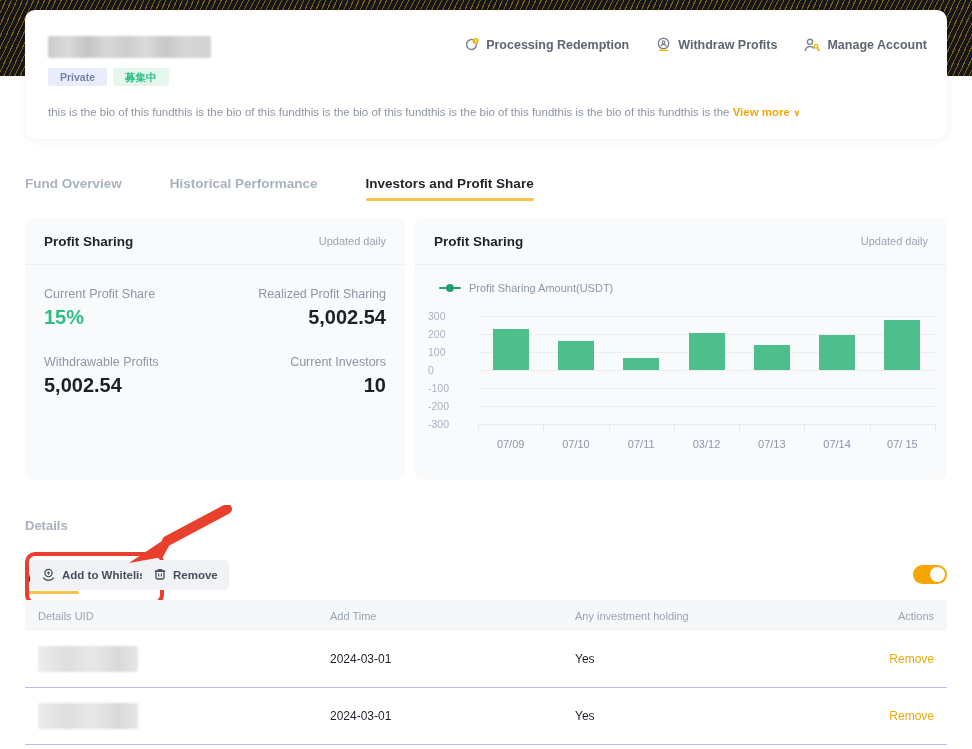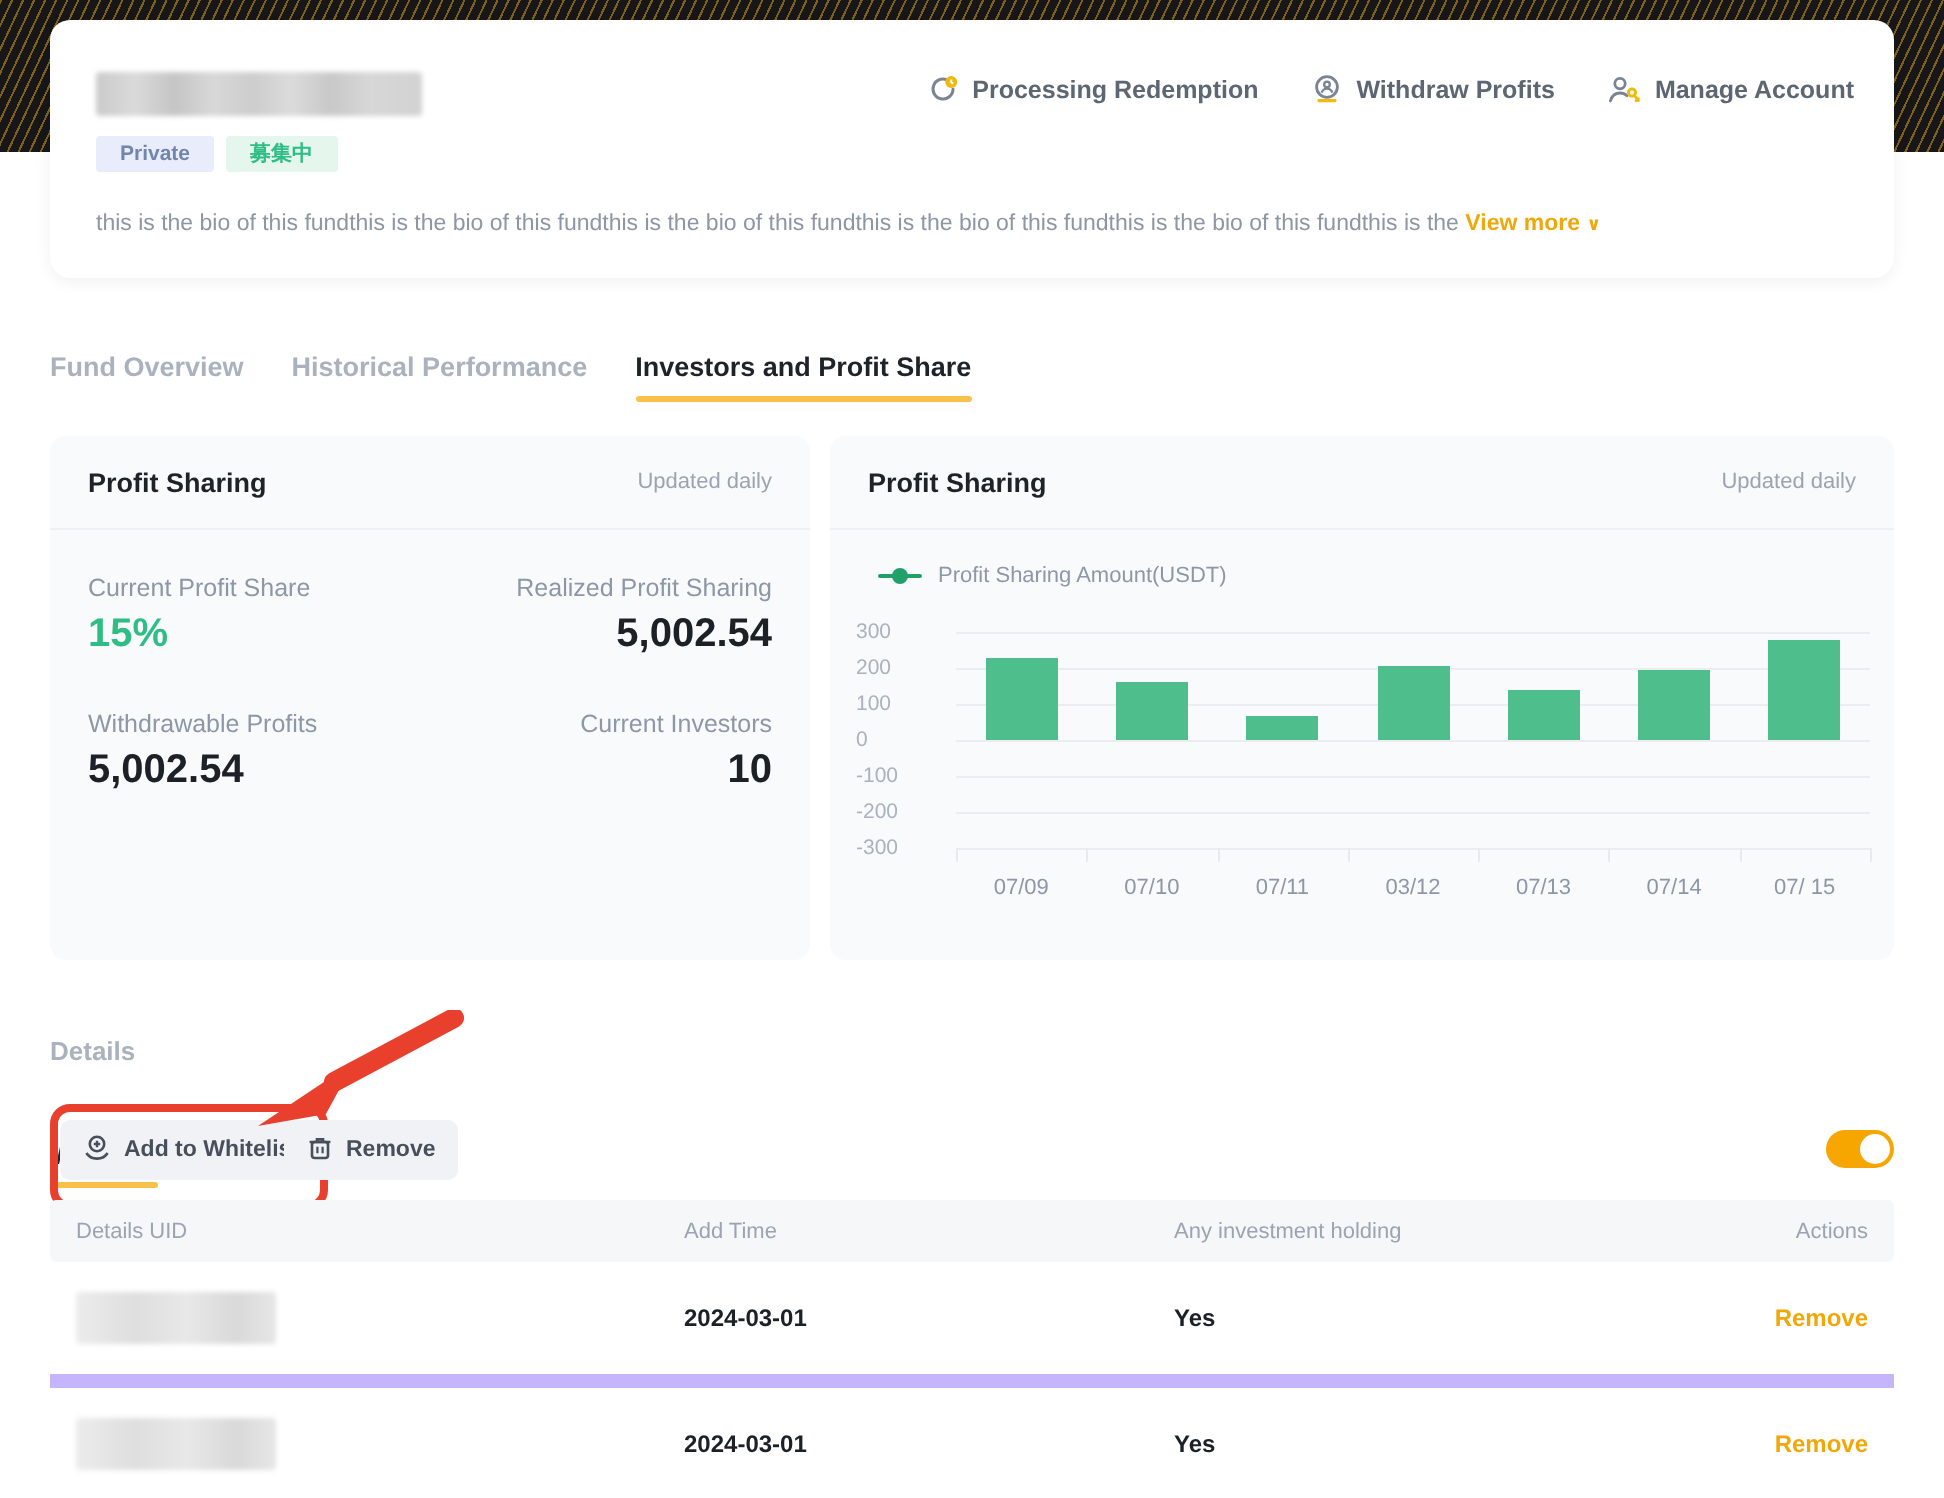--- a/index.html
+++ b/index.html
@@ -27,21 +27,21 @@
   .badge.private{background:#e9edfb;color:#7285ab;}
   .badge.recruit{background:#e5f6ec;color:#2ebd85;}
   .bio-row{position:absolute;left:23px;top:96px;right:23px;font-size:11.5px;color:#8d96a3;white-space:nowrap;overflow:hidden;}
   .view-more{color:#f0a70a;font-weight:700;cursor:pointer;}
   .view-more .chev{font-size:9px;}
   .header-actions{position:absolute;right:20px;top:26px;display:flex;align-items:center;gap:26px;}
   .h-action{display:flex;align-items:center;gap:6px;font-size:12.5px;font-weight:700;color:#5d6673;cursor:pointer;background:transparent;border:none;padding:0;font-family:inherit;}
   .h-action.pill{background:#eff1f4;border-radius:5px;padding:6px 10px;}
   .h-action svg{display:block;}
   
-  .main-tabs{position:absolute;left:25px;top:176px;display:flex;gap:24px;}
+  .main-tabs{position:absolute;left:25px;top:176px;display:flex;gap:48px;}
   .main-tab{font-size:13.5px;color:#aab2bd;font-weight:700;padding-bottom:10px;cursor:pointer;position:relative;}
   .main-tab.active{color:#1e2329;}
   .main-tab.active::after{content:"";position:absolute;left:0;right:0;bottom:0;height:3px;border-radius:2px;background:#f8c14b;}
   
   .card{position:absolute;background:#f9fafb;border-radius:8px;}
   .card-left{left:25px;top:218px;width:380px;height:262px;}
   .card-right{left:415px;top:218px;width:532px;height:262px;}
   .card-head{height:46px;display:flex;align-items:center;justify-content:space-between;padding:0 19px;border-bottom:1px solid #eef0f3;}
   .card-title{font-size:13.5px;font-weight:700;color:#1e2329;}
   .card-updated{font-size:11px;color:#9aa4b2;}
@@ -72,23 +72,23 @@
   .tb-add{left:5px;}
   .tb-remove{left:117px;}
   .toggle{position:absolute;right:0;top:5px;width:34px;height:19px;border-radius:10px;background:#f7a600;cursor:pointer;}
   .toggle .knob{position:absolute;right:2px;top:2px;width:15px;height:15px;border-radius:50%;background:#fff;}
   
   .anno-box{position:absolute;left:-5px;top:-8px;width:131px;height:45px;border:4px solid #e8402d;border-radius:10px;pointer-events:none;}
   .anno-arrow{position:absolute;left:115px;top:505px;pointer-events:none;}
   
   .table{position:absolute;left:25px;top:600px;width:922px;}
   .t-head{display:flex;align-items:center;height:31px;background:#f6f7f9;border-radius:3px;font-size:11px;color:#9aa4b2;}
-  .t-row{display:flex;align-items:center;height:56px;border-bottom:7px solid #c4b5fd;font-size:12px;font-weight:700;color:#1c2127;}
+  .t-row{display:flex;align-items:center;height:56px;border-bottom:1px solid #c4b5fd;font-size:12px;font-weight:400;color:#1c2127;}
   .c-uid{width:305px;padding-left:13px;box-sizing:border-box;}
-  .c-time{width:245px;margin-left:12px;}
+  .c-time{width:245px;}
   .c-hold{width:265px;}
   .c-act{flex:1;text-align:right;padding-right:13px;}
   .t-row .c-act{color:#f0a70a;cursor:pointer;}
   .uid-mosaic{width:100px;height:26px;background:linear-gradient(90deg,#ececec 0%,#dedede 30%,#e8e8e8 55%,#d9d9d9 80%,#e6e6e6 100%);filter:blur(1.2px);border-radius:2px;}
 </style>
 </head>
 <body>
 
 <div class="stage">
 

